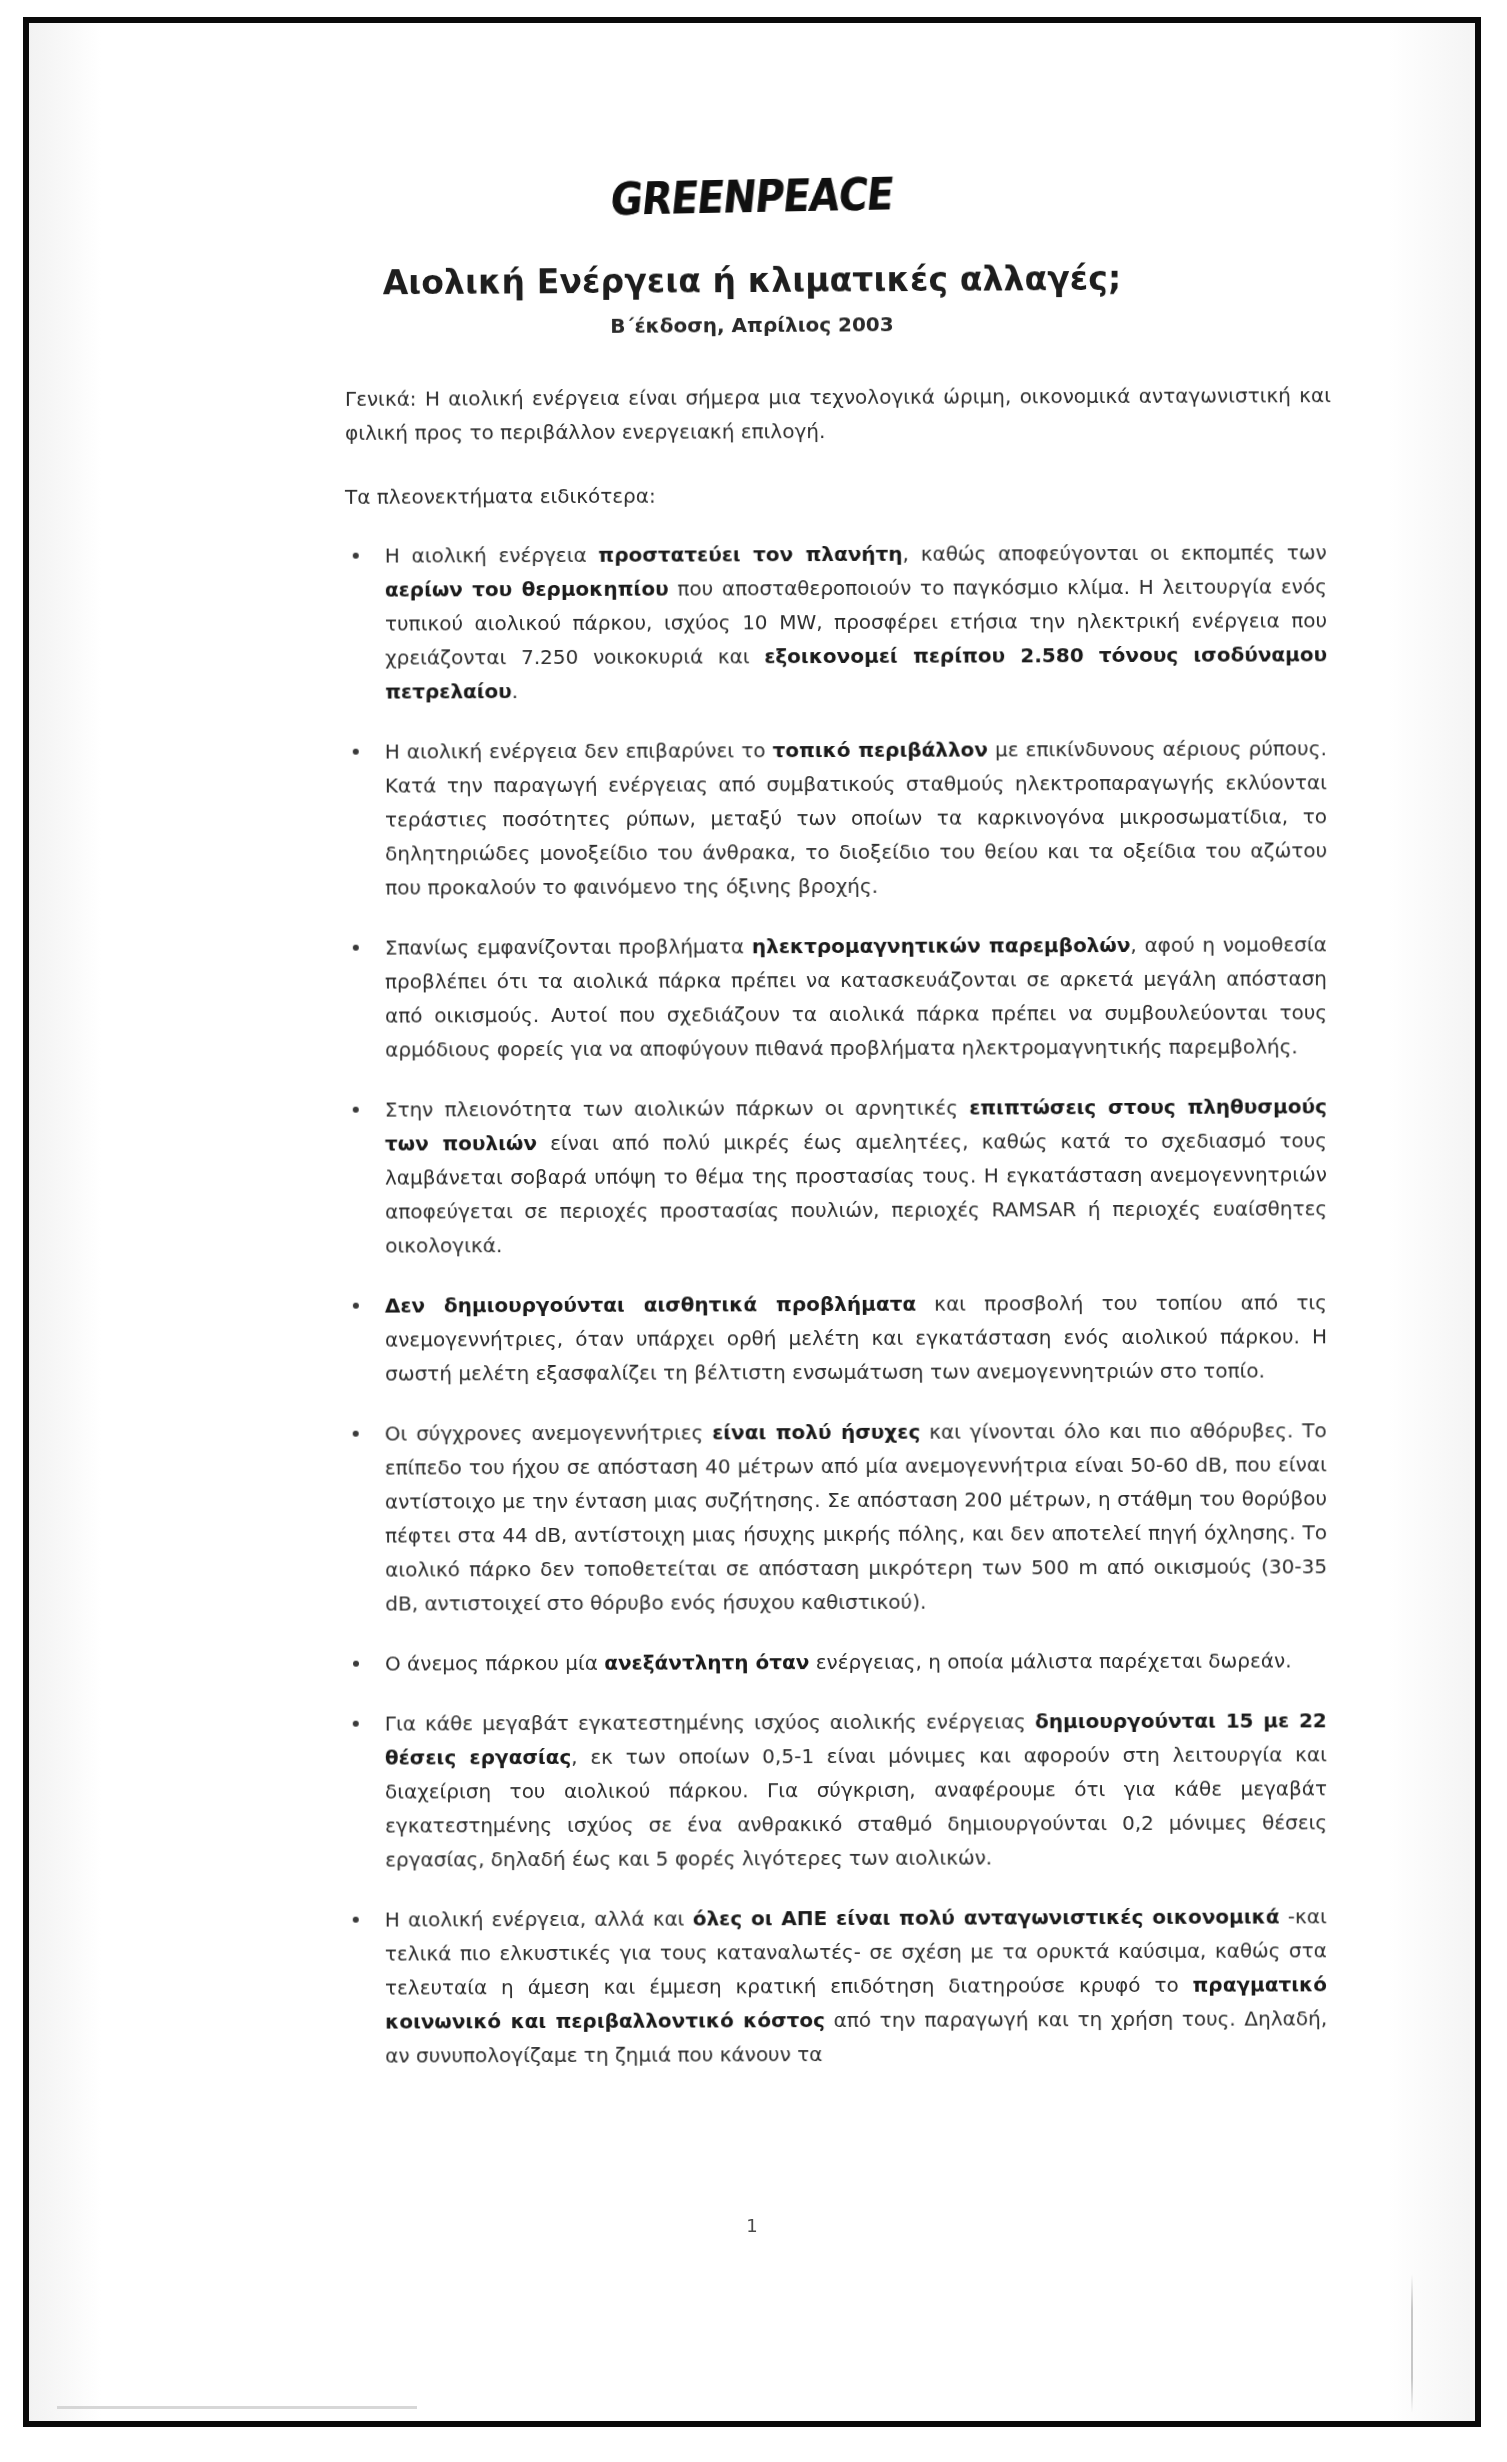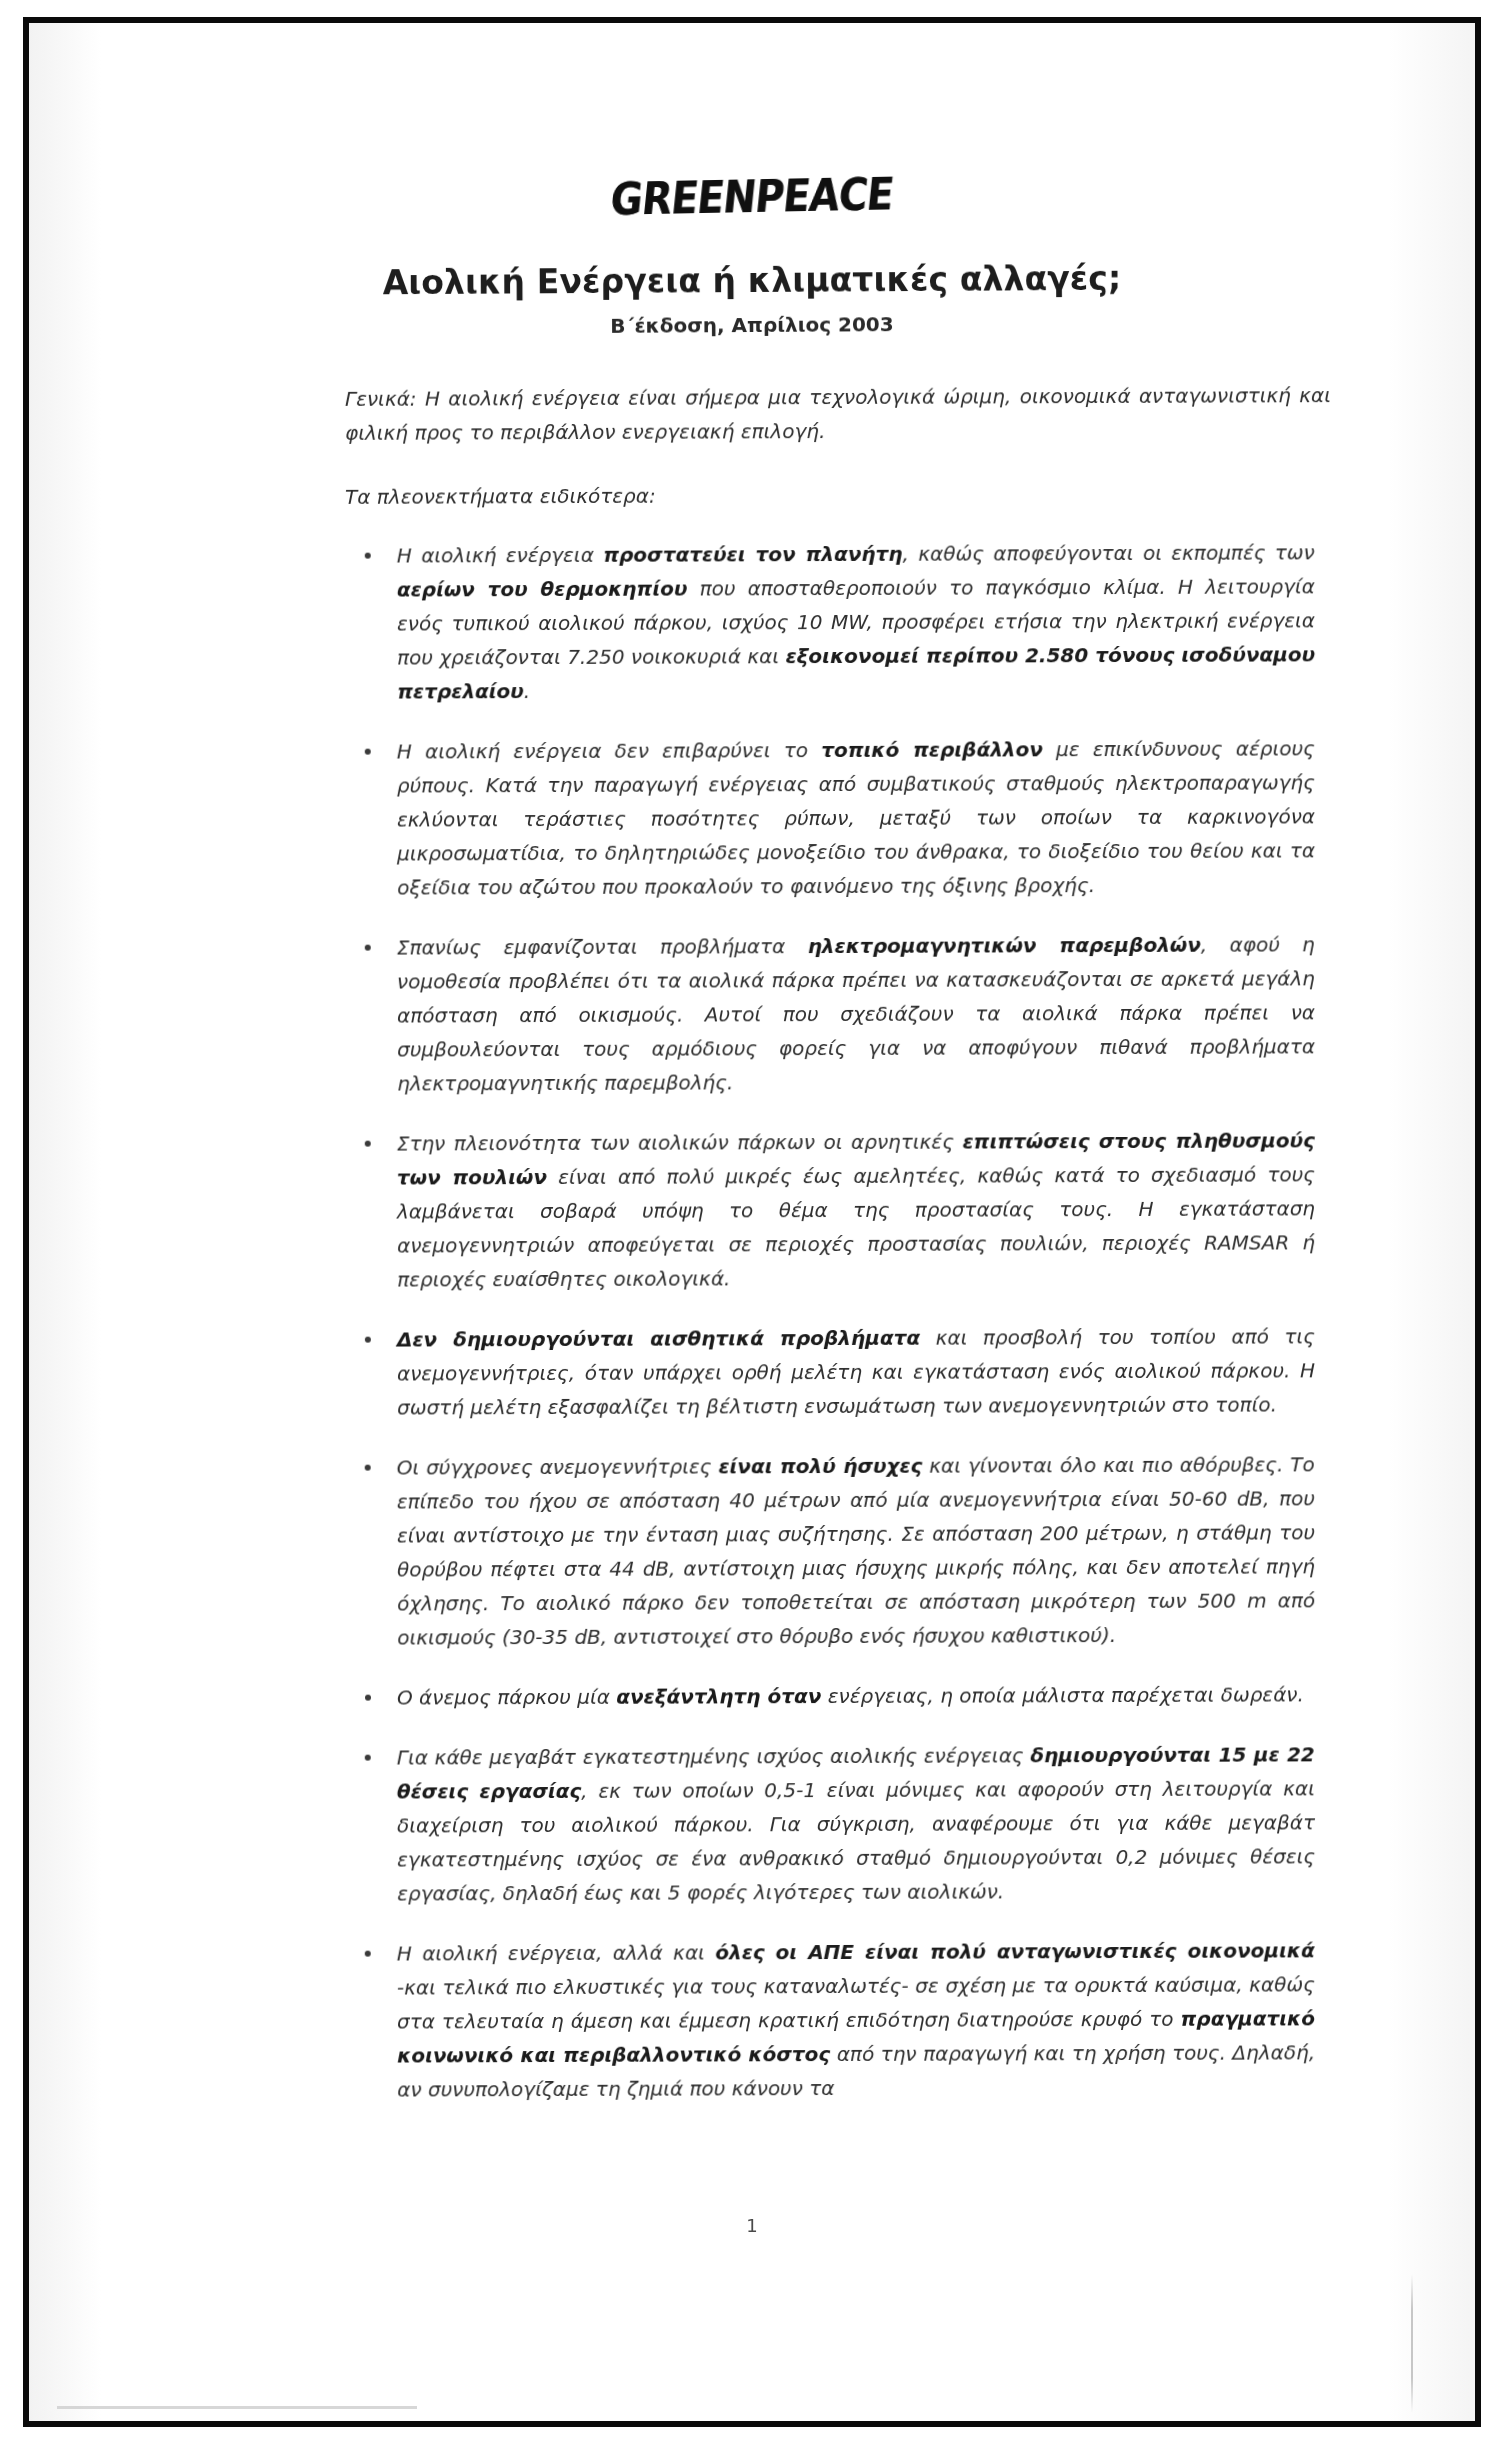--- a/index.html
+++ b/index.html
@@ -102,21 +102,20 @@
     transform: rotate(-0.35deg);
     filter: blur(0.2px);
   }
 
   #body-col {
     margin: 43px auto 0 auto;
     width: 1158px;
     padding-left: 172px;
     padding-right: 0;
     box-sizing: border-box;
-    font-style: italic;
   }
 
   p.para, li.bullet {
     font-family: "DejaVu Sans", sans-serif;
     font-size: 20px;
     line-height: 34px;
     color: #2f2f2f;
     text-align: justify;
     margin: 0;
     filter: blur(0.2px);
@@ -126,21 +125,21 @@
     margin-bottom: 30.5px;
     transform: rotate(-0.22deg);
   }
   #lead-in {
     margin-bottom: 25px;
     transform: rotate(-0.22deg);
   }
 
   ul#advantages {
     list-style: none;
-    margin: 16px;
+    margin: 4px;
     padding: 0;
   }
   ul#advantages li.bullet {
     position: relative;
     padding-left: 36px;
     margin-bottom: 26px;
     transform: rotate(-0.2deg);
   }
   ul#advantages li.bullet .bullet-dot {
     position: absolute;

